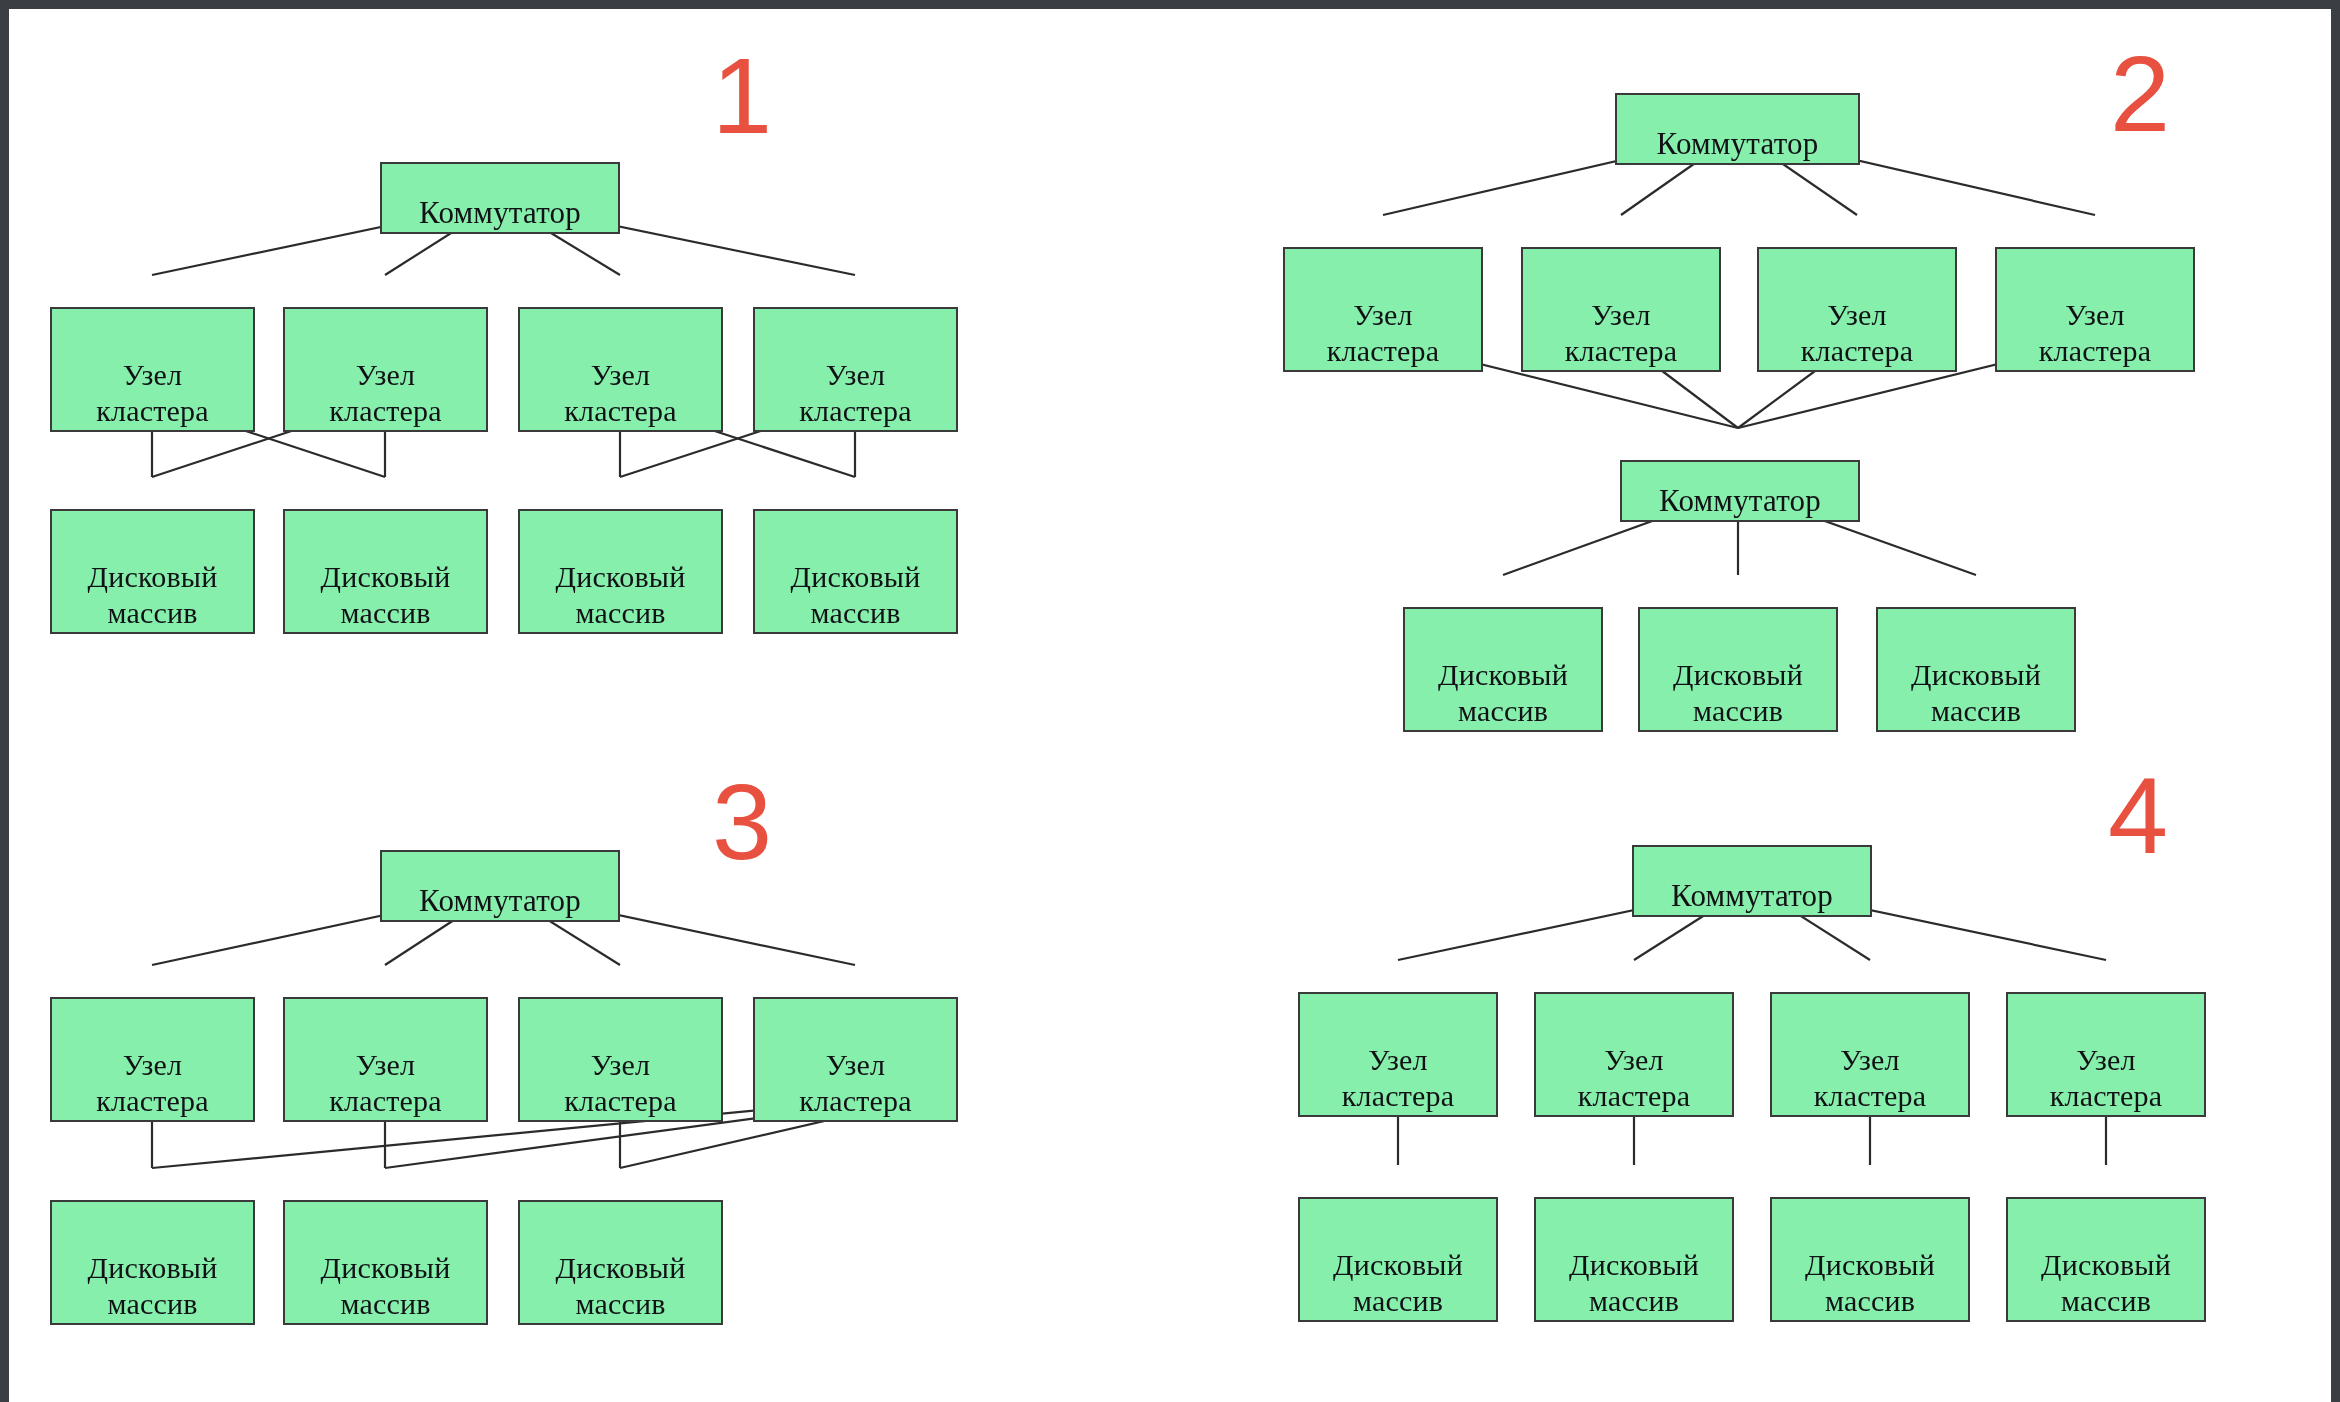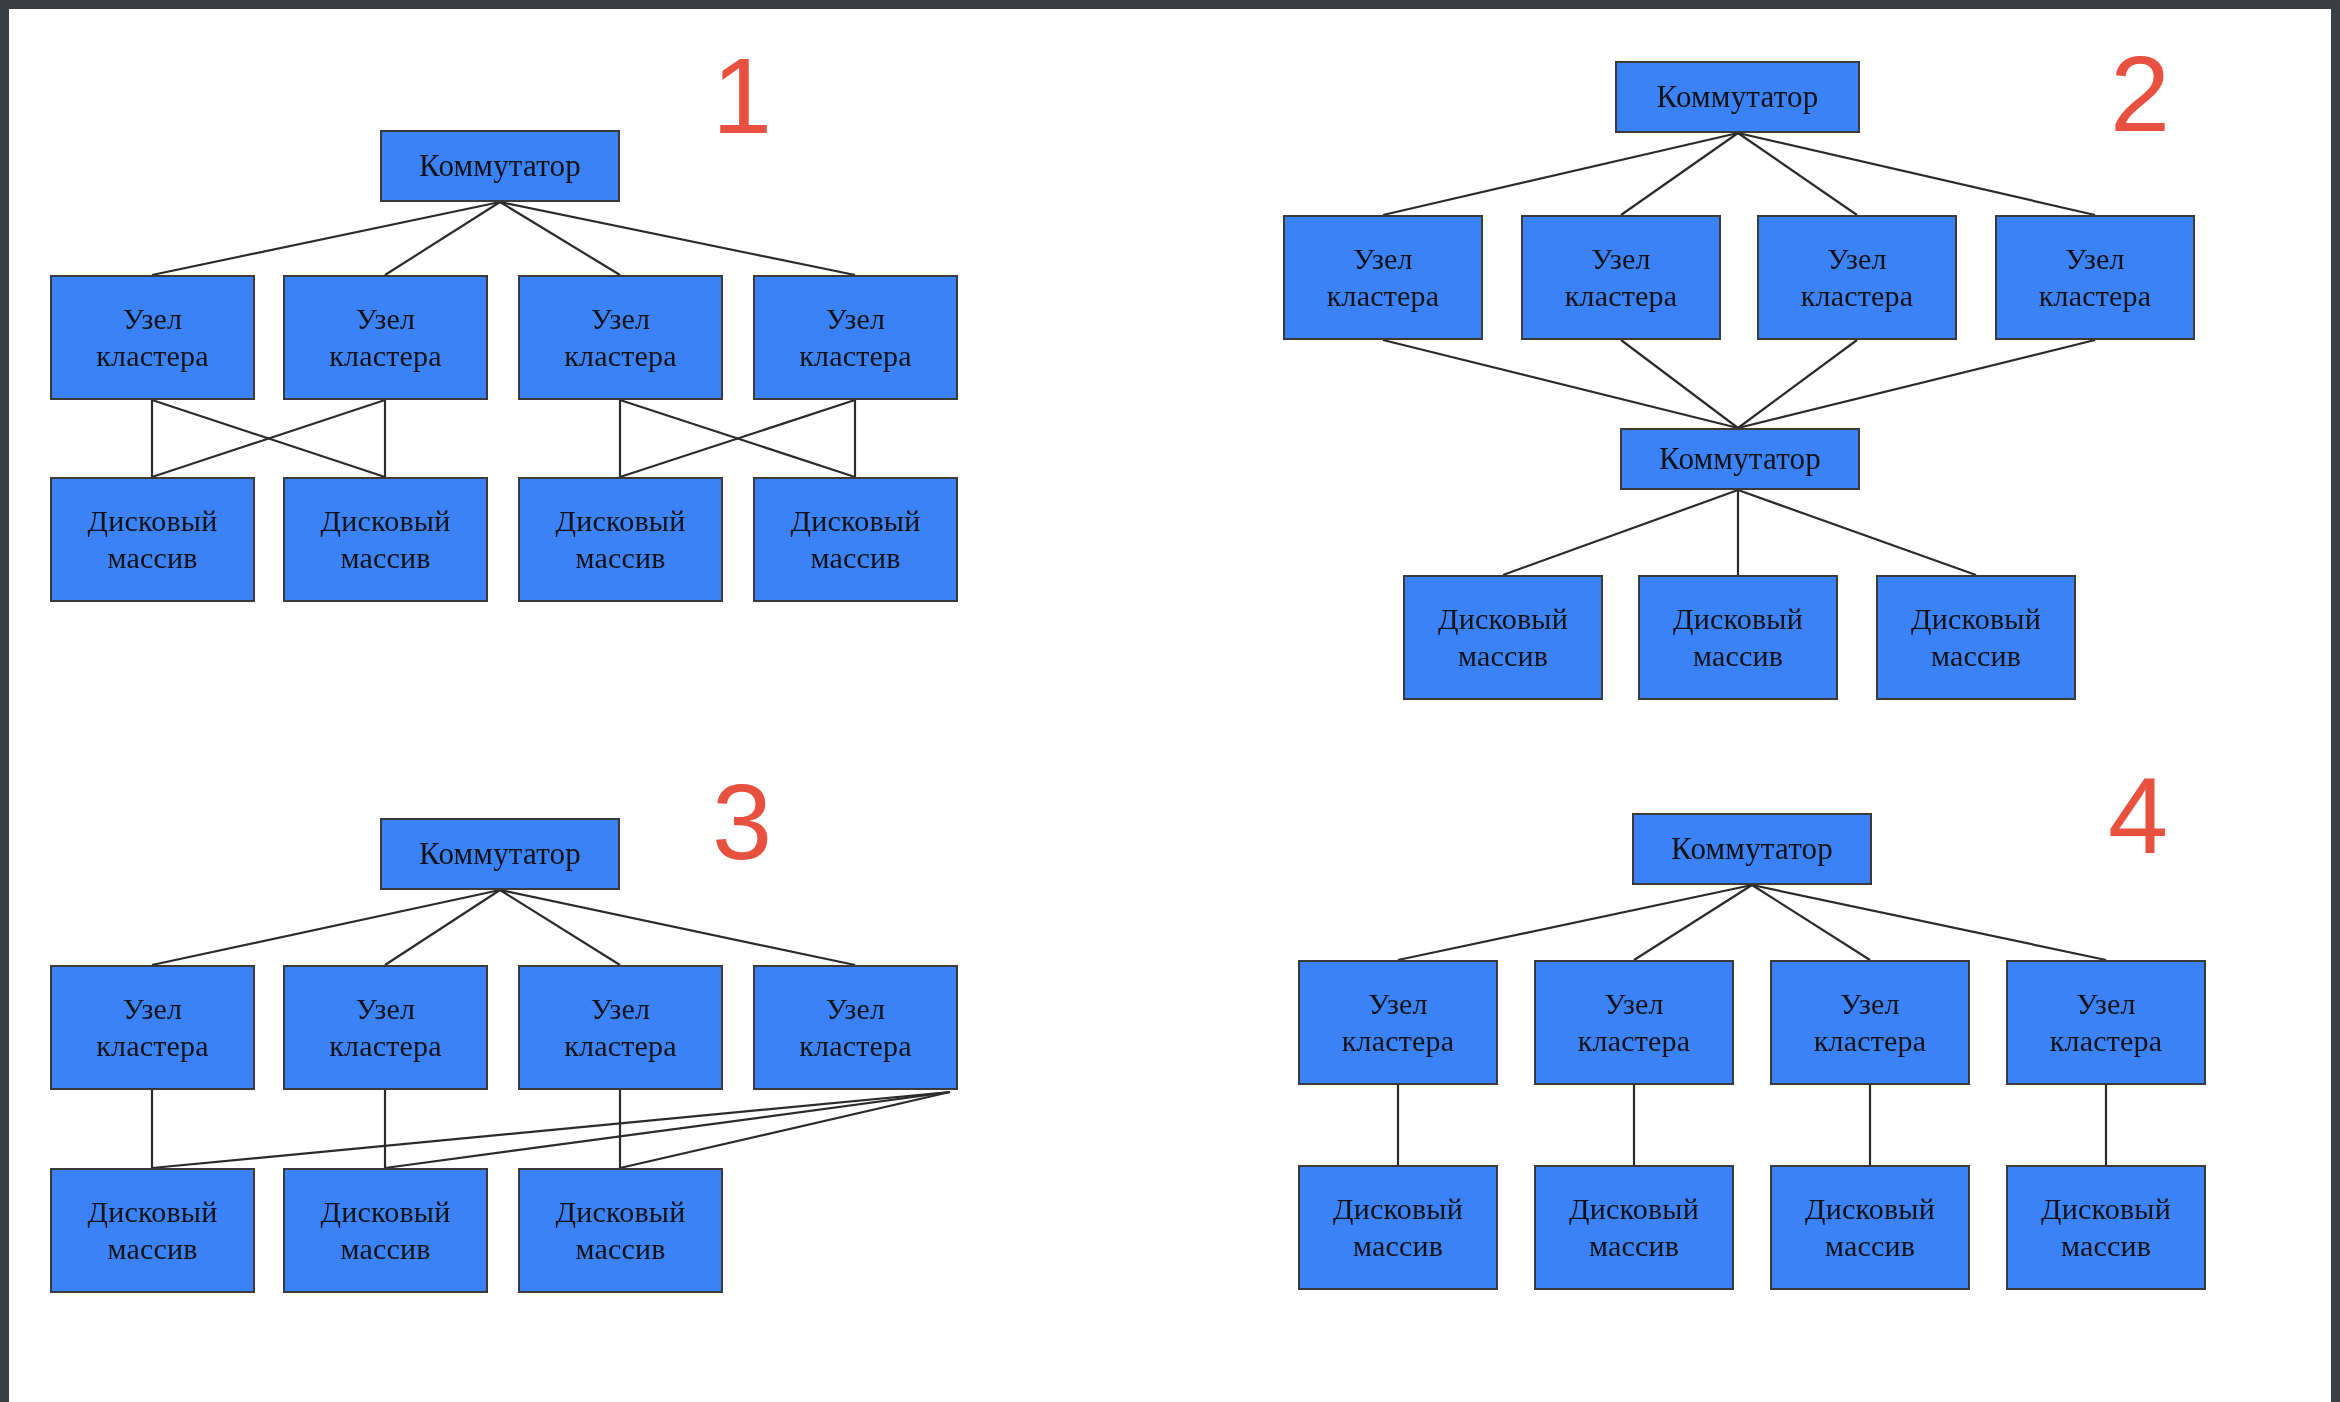--- a/index.html
+++ b/index.html
@@ -33,30 +33,31 @@
     width: 2340px; height: 1402px;
     pointer-events: none;
     z-index: 1;
   }
   svg.edges line { stroke: #2b2b2b; stroke-width: 2.2; }
 
   .node {
     position: absolute;
     box-sizing: border-box;
     border: 2.2px solid #3a3a3a;
-    background: #3b82f6;
+    background: #86efac;
     display: flex;
-    align-items: center;
+    align-items: flex-end;
     justify-content: center;
     text-align: center;
     line-height: 1.22;
     color: #111216;
     z-index: 3;
     font-size: 30px;
     letter-spacing: .2px;
+    margin-top: 32px;
   }
   .node span { display: block; }
   .node.switch { font-size: 31px; }
   .panel-num {
     position: absolute;
     color: #e8503f;
     font-family: "Liberation Sans", "DejaVu Sans", sans-serif;
     font-weight: 400;
     font-size: 108px;
     line-height: 1;

